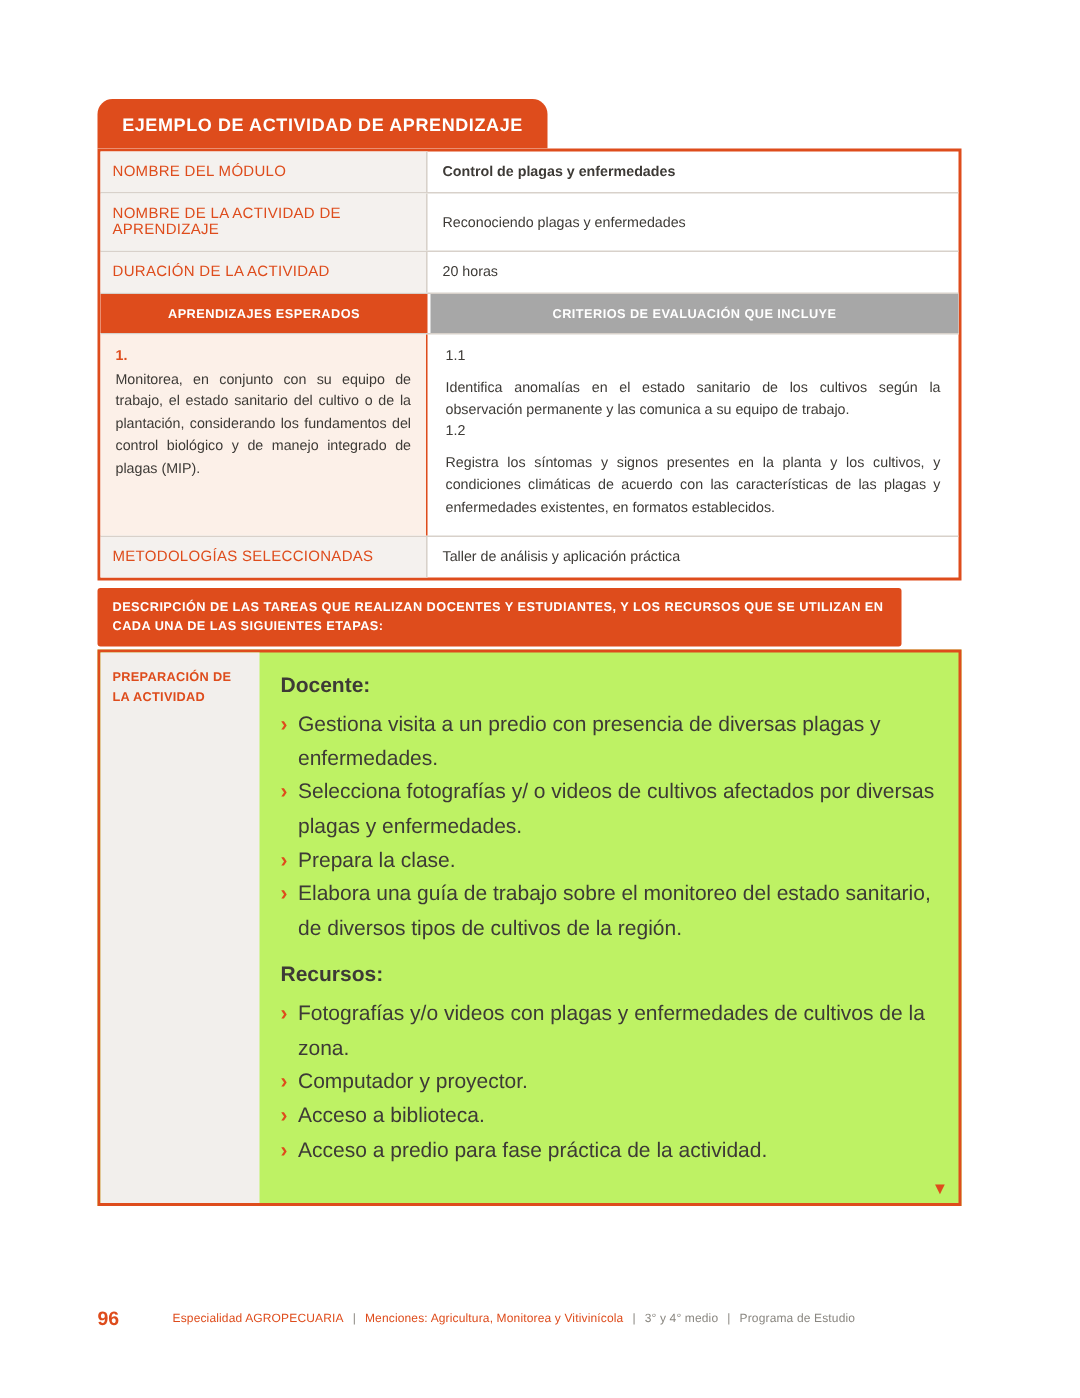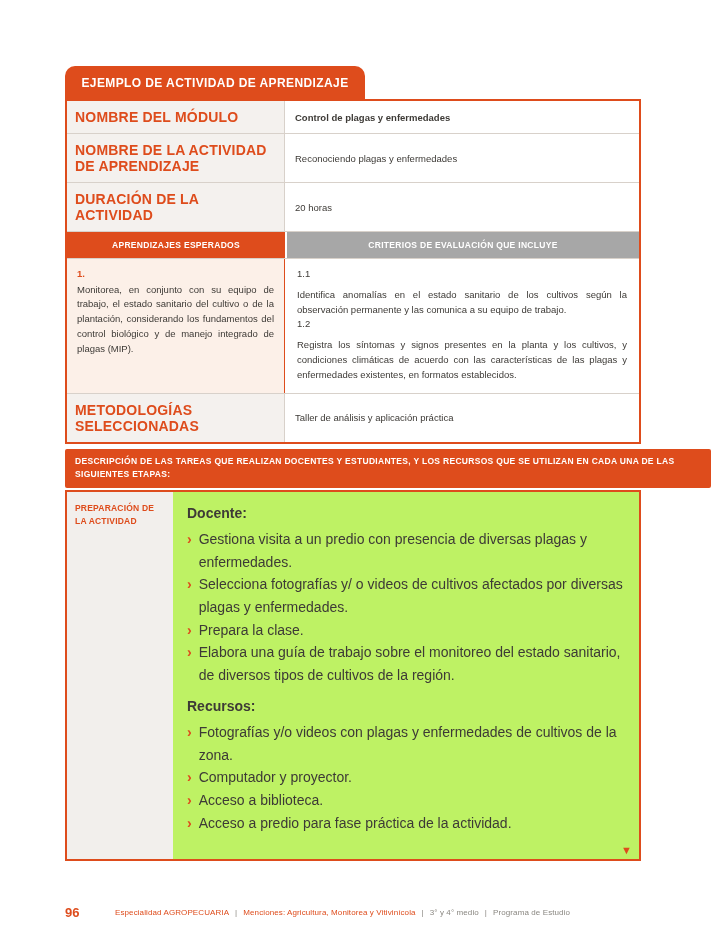--- a/index.html
+++ b/index.html
@@ -24,21 +24,21 @@
     width:300px;background:var(--orange);color:#fff;
     font-size:12px;font-weight:bold;letter-spacing:.4px;text-align:center;
     padding:10px 6px 9px;border-radius:10px 10px 0 0;
   }
 
   
   .grid{border:2px solid var(--orange);background:#fff;}
   .irow{display:grid;grid-template-columns:218px 1fr;border-bottom:1px solid var(--line);}
   .ilabel{
     background:var(--label-bg);color:var(--orange);
-    font-size:14px;font-weight:bold;letter-spacing:.2px;
+    font-size:10px;font-weight:normal;letter-spacing:.2px;
     padding:8px 8px;border-right:1px solid var(--line);
     display:flex;align-items:center;
   }
   .ivalue{font-size:9.5px;padding:8px 10px;display:flex;align-items:center;}
   .ivalue.bold{font-weight:bold;}
 
   .hrow{display:grid;grid-template-columns:218px 1fr;gap:2px;background:#fff;border-bottom:1px solid var(--line);}
   .hcell{color:#fff;font-size:8.5px;font-weight:bold;letter-spacing:.3px;text-align:center;padding:8px 4px;}
   .hcell.left{background:var(--orange);}
   .hcell.right{background:var(--gray-header);}
@@ -54,21 +54,21 @@
   .criterio{display:flex;gap:5px;flex-direction:column;}
   .c-num{flex:0 0 16px;}
   .c-text{flex:1;text-align:justify;}
 
   .mrow{display:grid;grid-template-columns:218px 1fr;}
 
   
   .desc-banner{
     margin-top:5px;background:var(--orange);color:#fff;
     font-size:8.5px;font-weight:bold;letter-spacing:.3px;line-height:1.6;
-    padding:6px 10px;border-radius:2px;width:646px;
+    padding:6px 10px;border-radius:2px;width:536px;
   }
 
   
   .prep{
     margin-top:2px;border:2px solid var(--orange);
     display:grid;grid-template-columns:106px 1fr;position:relative;
     min-height:200px;background:#bef264;
   }
   .prep-label{
     background:#f2efec;color:var(--orange);
@@ -79,21 +79,21 @@
   .subhead{font-weight:bold;margin:2px 0 5px;}
   .blist{margin:0 0 9px;}
   .bitem{display:flex;gap:7px;line-height:1.62;}
   .bmark{color:var(--orange);font-weight:bold;flex:0 0 auto;}
   .tri{
     position:absolute;right:7px;bottom:3px;color:var(--orange);
     font-size:11px;line-height:1;
   }
 
   
-  .footer{position:absolute;left:65px;top:905px;width:590px;display:flex;align-items:center;}
+  .footer{position:absolute;left:65px;top:871px;width:590px;display:flex;align-items:center;}
   .page-num{color:var(--orange);font-size:13px;font-weight:bold;flex:0 0 50px;}
   .foot-text{font-size:8px;letter-spacing:.1px;display:flex;gap:6px;align-items:center;white-space:nowrap;justify-content:center;}
   .fo{color:var(--orange);}
   .fg{color:var(--footer-gray);}
   .fsep{color:var(--footer-gray);}
 </style>
 </head>
 <body>
 
 <div class="stage">

